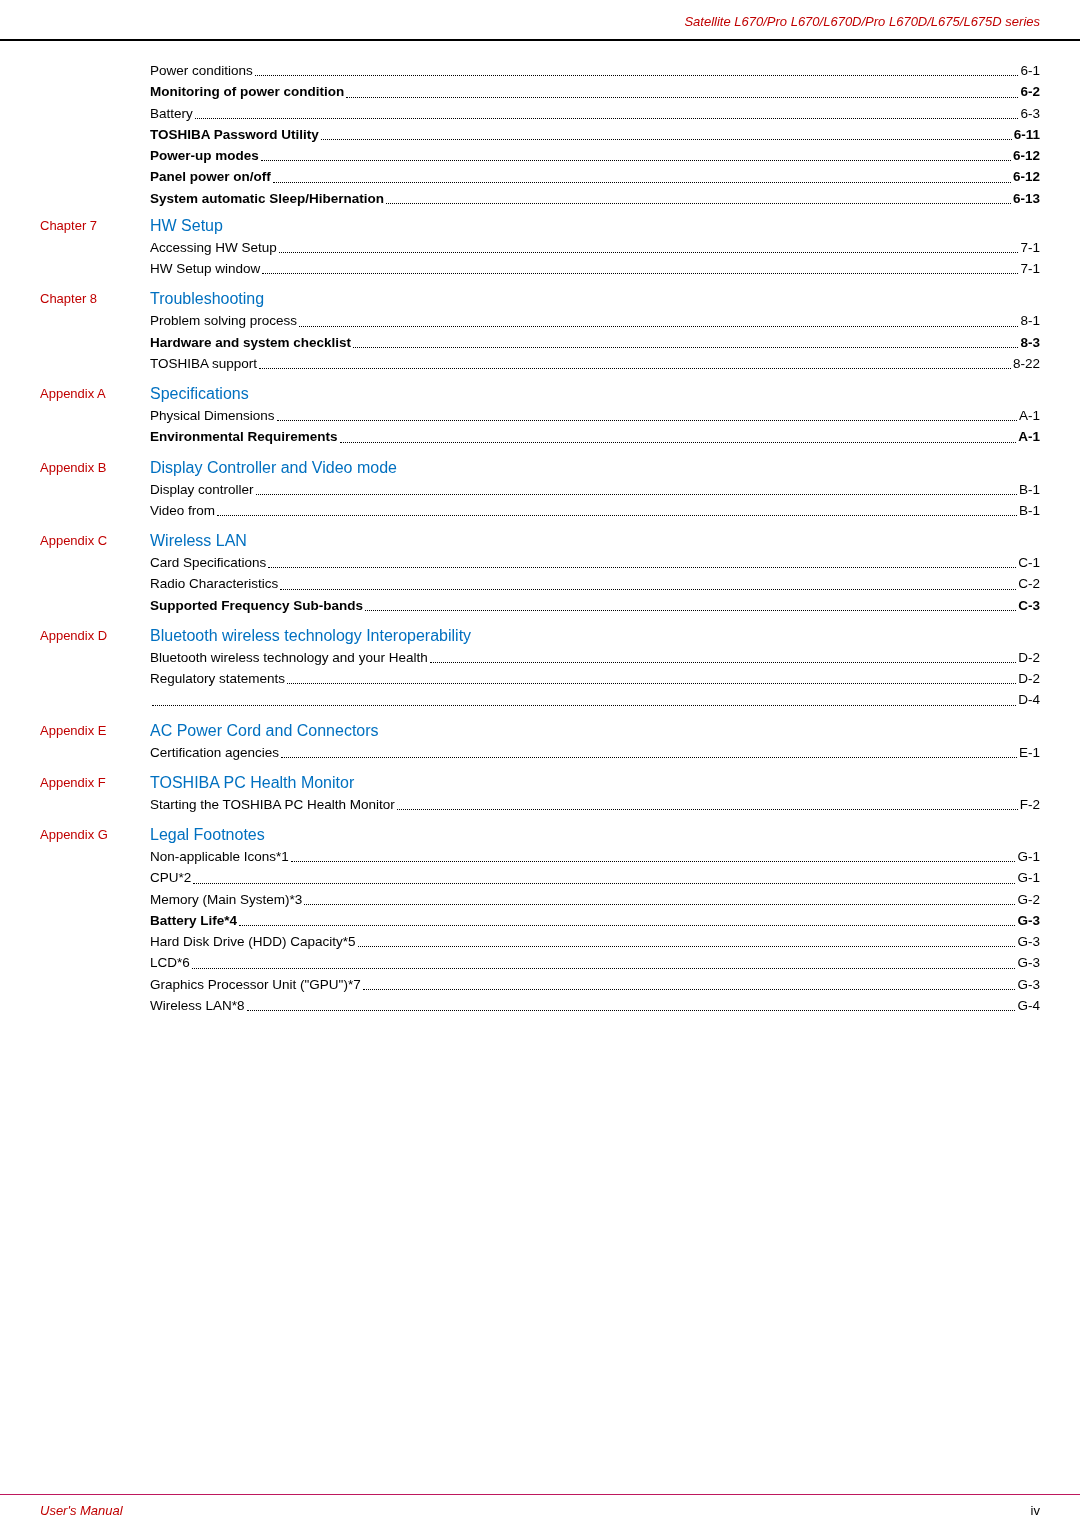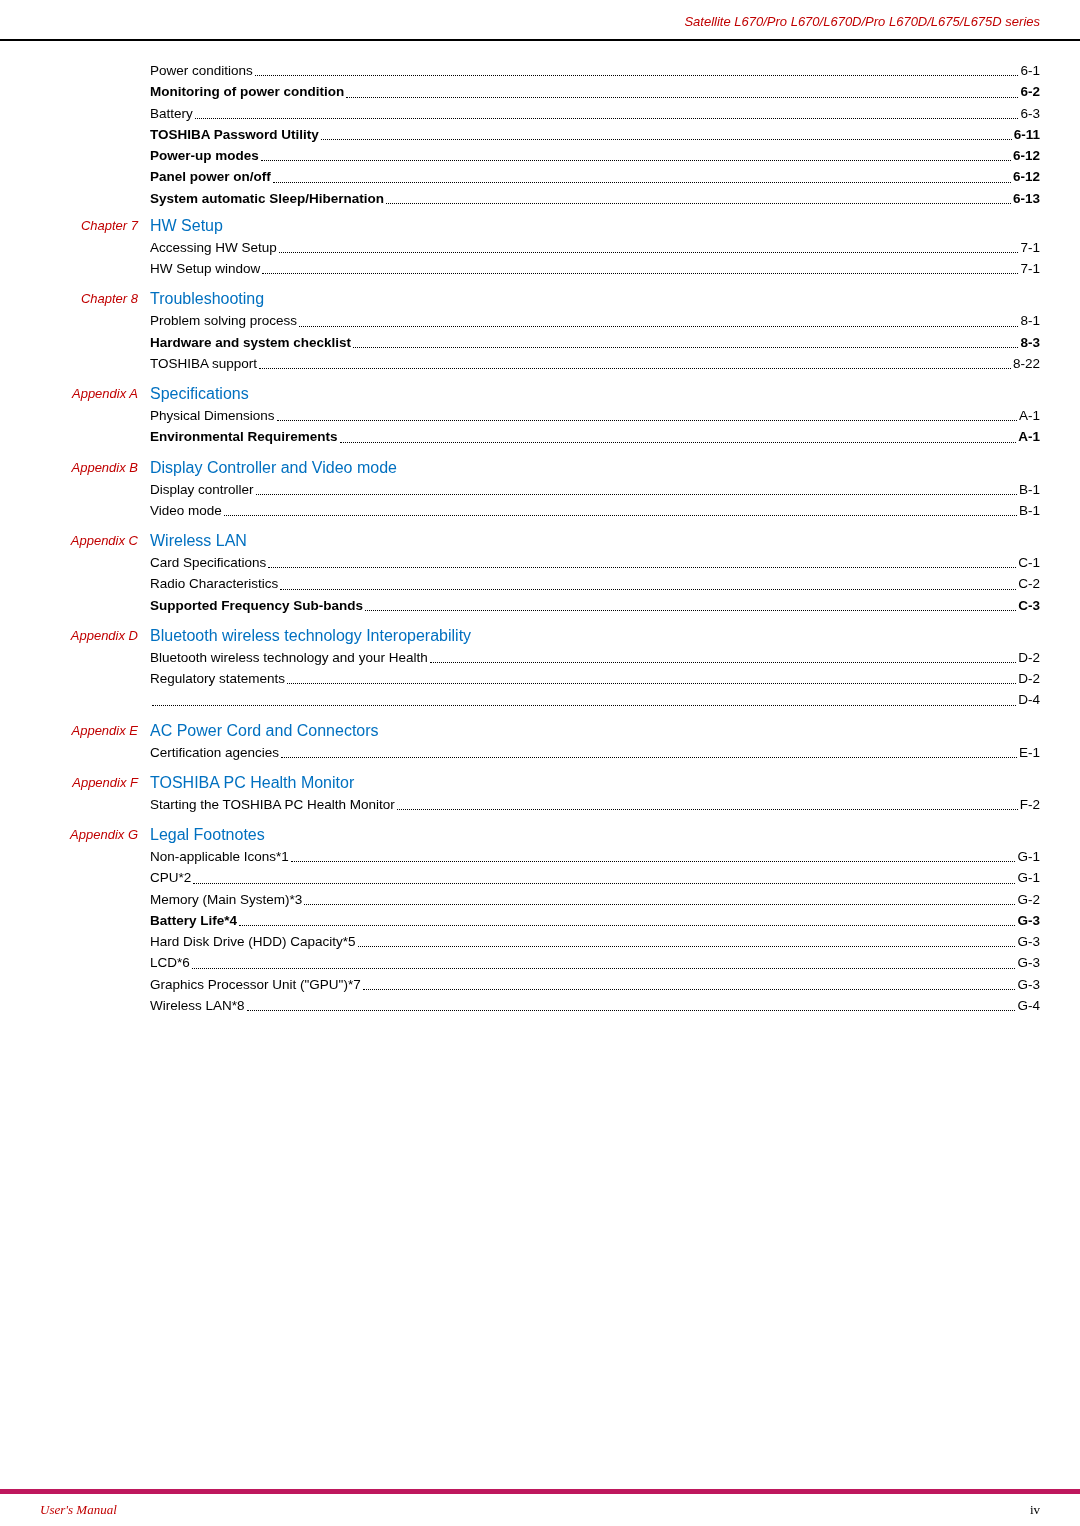--- a/index.html
+++ b/index.html
@@ -35,25 +35,23 @@
     }
 
     .toc-chapter-row {
       display: flex;
       align-items: flex-start;
       margin-bottom: 2px;
     }
 
     .chapter-label {
       color: #c00000;
-      font-style: italic;
       font-size: 13px;
       width: 110px;
       min-width: 110px;
-      text-align: right;
       padding-right: 12px;
       padding-top: 1px;
     }
 
     .chapter-content {
       flex: 1;
     }
 
     .chapter-title {
       color: #0070c0;
@@ -106,25 +104,24 @@
     .intro-entries {
       margin-left: 110px;
       margin-bottom: 8px;
     }
 
     .footer {
       position: absolute;
       bottom: 0;
       left: 0;
       right: 0;
-      border-top: 5px solid #be185d;
+      border-top: 1px solid #be185d;
       display: flex;
       justify-content: space-between;
       padding: 8px 40px;
-      font-family: Liberation Serif, serif;
     }
 
     .footer-left {
       color: #c00000;
       font-style: italic;
       font-size: 13px;
     }
 
     .footer-right {
       font-size: 13px;
@@ -272,21 +269,21 @@
           <div class="chapter-content">
             <div class="chapter-title">Display Controller and Video mode</div>
             <div class="toc-entry">
               <span class="toc-entry-text">Display controller</span>
               <div class="toc-dots">
                 <div class="dots-line"></div>
               </div>
               <span class="toc-page">B-1</span>
             </div>
             <div class="toc-entry">
-              <span class="toc-entry-text">Video mode</span>
+              <span class="toc-entry-text">Video from</span>
               <div class="toc-dots">
                 <div class="dots-line"></div>
               </div>
               <span class="toc-page">B-1</span>
             </div>
           </div>
         </div>
       </div>
       <div class="toc-section">
         <div class="toc-chapter-row">

